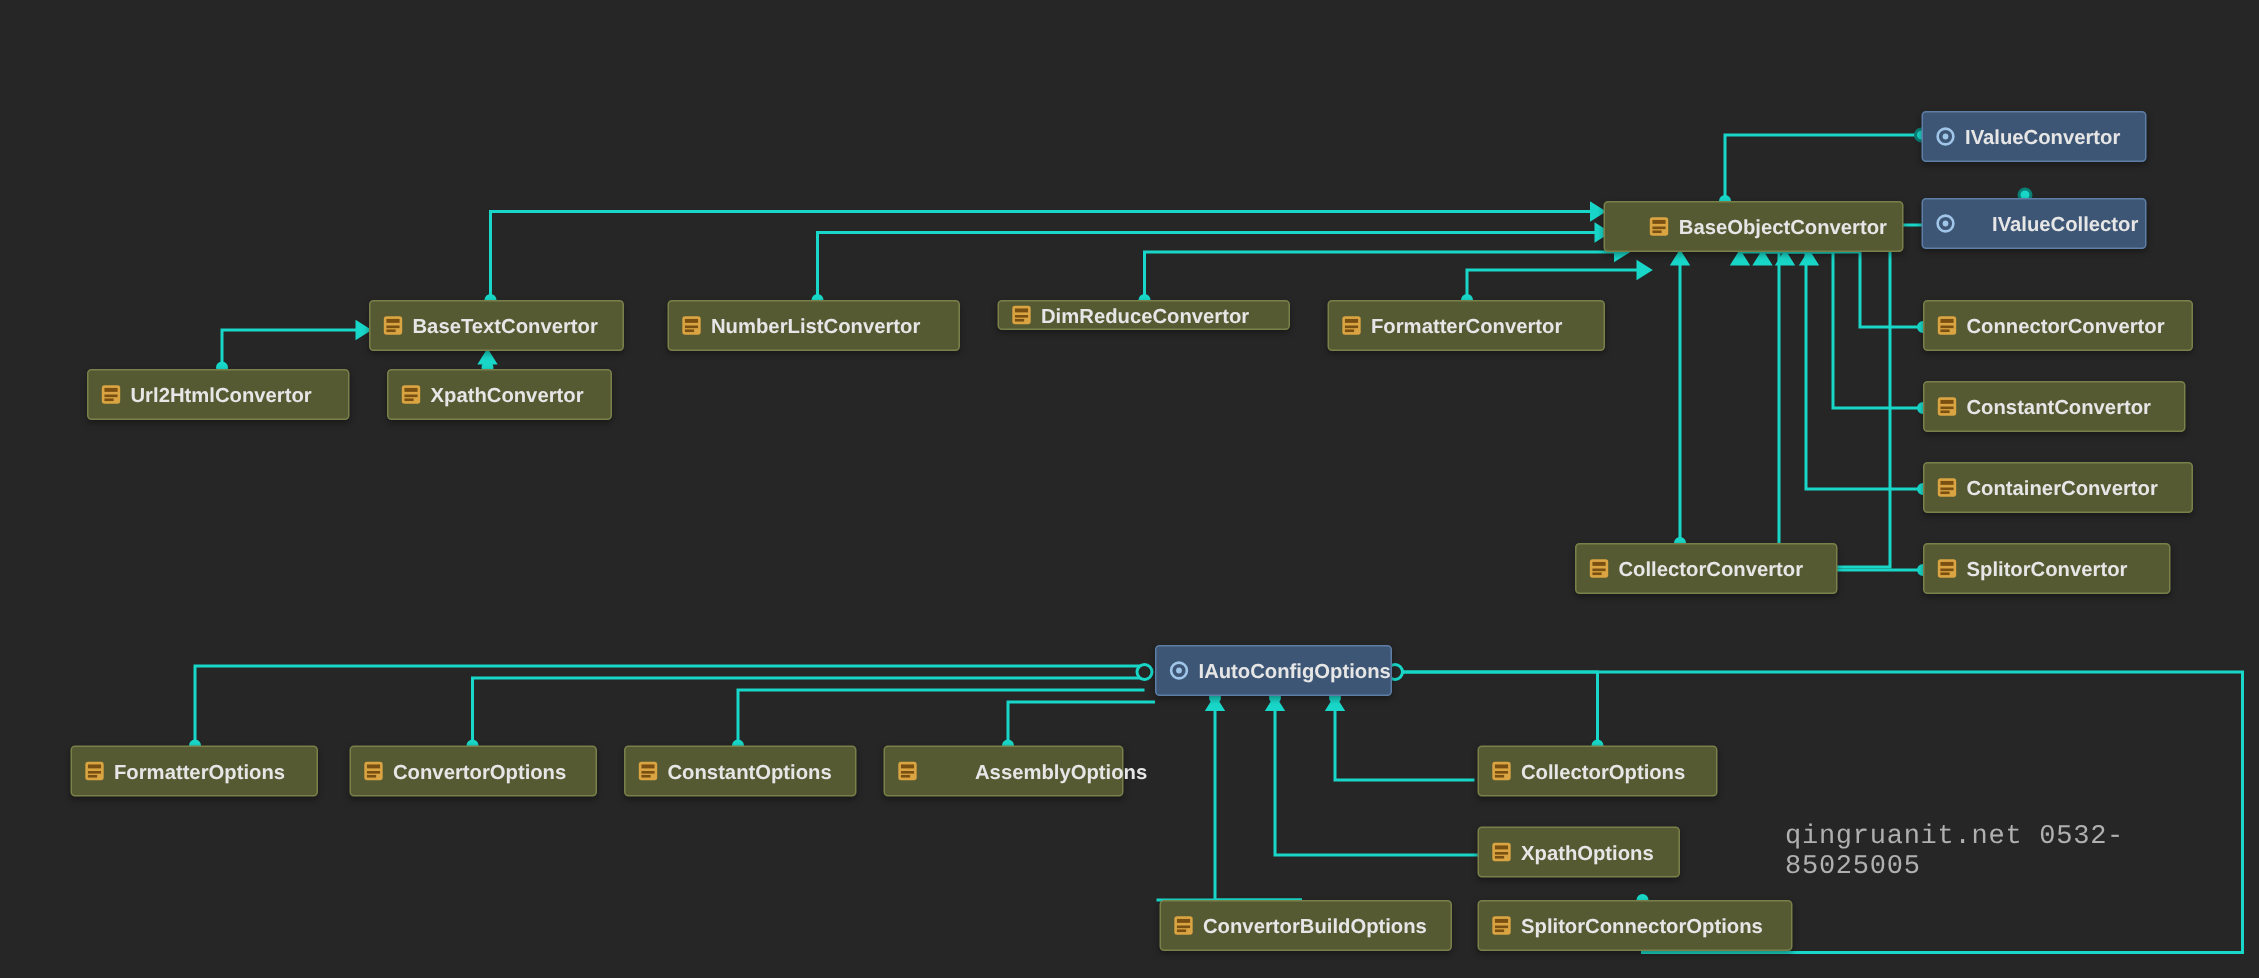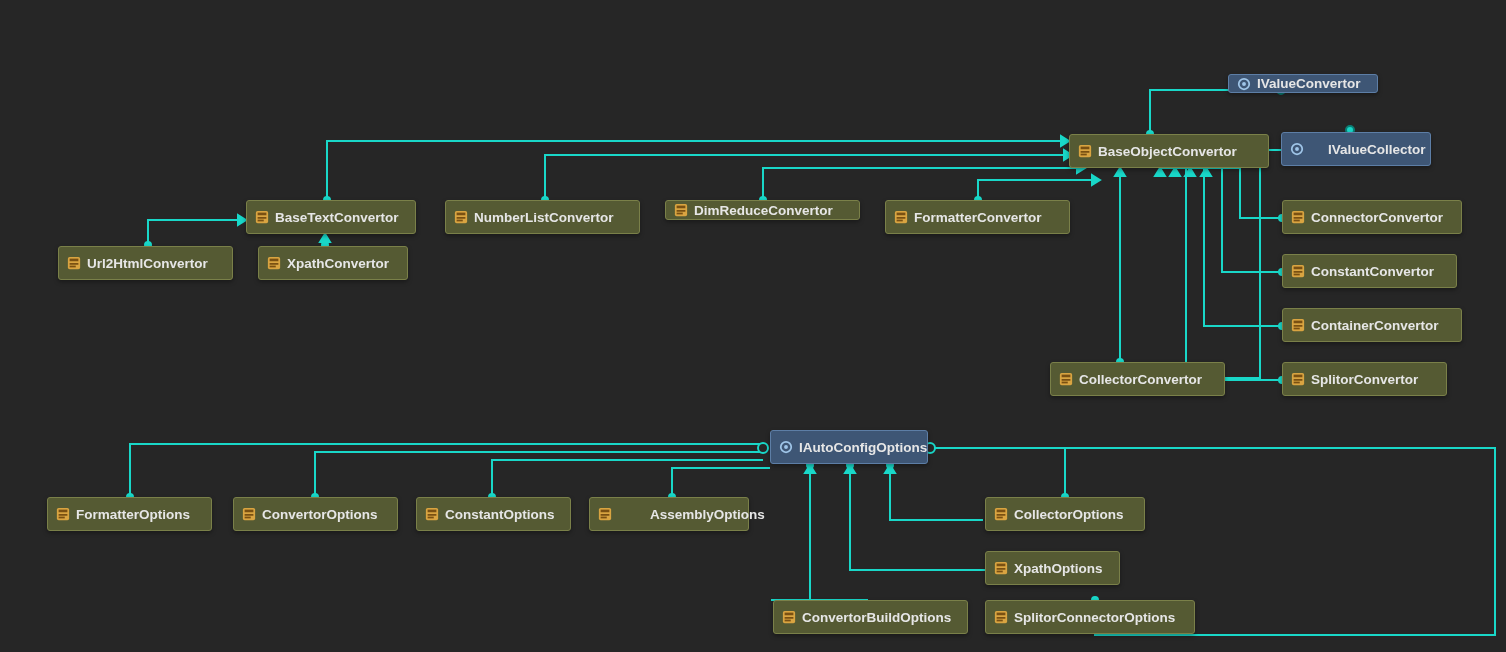--- a/index.html
+++ b/index.html
@@ -93,39 +93,39 @@
     <polygon points="890,465 885,473 895,473" fill="#19d7c8"></polygon>
     <path d="M868 600 L771 600"></path>
     <polygon points="771,600 779,595 779,605" fill="#19d7c8" opacity="0"></polygon>
 
     <circle cx="763" cy="448" r="5" fill="#262626" stroke="#19d7c8" stroke-width="2"></circle>
     <circle cx="930" cy="448" r="5" fill="#262626" stroke="#19d7c8" stroke-width="2"></circle>
   </g>
 </svg>
 
 <div id="nodes-layer">
-      <div class="node iface" style="left: 1228px; top: 74px; width: 150px; height: 19px;">
+      <div class="node iface" style="left: 1281px; top: 74px; width: 150px; height: 34px;">
         <span class="ico">
           <svg viewBox="0 0 16 16">
             <circle cx="8" cy="8" r="6" fill="none" stroke="#9fc5e8" stroke-width="2"></circle>
             <circle cx="8" cy="8" r="2.2" fill="#9fc5e8"></circle>
           </svg>
         </span>
         <span class="lbl">IValueConvertor</span>
       </div>
       <div class="node iface" style="left: 1281px; top: 132px; width: 150px; height: 34px; gap: 18px;">
         <span class="ico">
           <svg viewBox="0 0 16 16">
             <circle cx="8" cy="8" r="6" fill="none" stroke="#9fc5e8" stroke-width="2"></circle>
             <circle cx="8" cy="8" r="2.2" fill="#9fc5e8"></circle>
           </svg>
         </span>
         <span class="lbl">IValueCollector</span>
       </div>
-      <div class="node class" style="left: 1069px; top: 134px; width: 200px; height: 34px;">
+      <div class="node class" style="left: 1069px; top: 134px; width: 200px; height: 34px; justify-content: flex-end;">
         <span class="ico">
           <svg viewBox="0 0 16 16">
             <rect x="1" y="1" width="14" height="14" rx="2" fill="#d9a441"></rect>
             <rect x="3" y="3" width="10" height="3" fill="#7a5012"></rect>
             <rect x="3" y="8" width="10" height="2" fill="#7a5012"></rect>
             <rect x="3" y="11" width="7" height="2" fill="#7a5012"></rect>
           </svg>
         </span>
         <span class="lbl">BaseObjectConvertor</span>
       </div>
@@ -342,14 +342,15 @@
             <rect x="1" y="1" width="14" height="14" rx="2" fill="#d9a441"></rect>
             <rect x="3" y="3" width="10" height="3" fill="#7a5012"></rect>
             <rect x="3" y="8" width="10" height="2" fill="#7a5012"></rect>
             <rect x="3" y="11" width="7" height="2" fill="#7a5012"></rect>
           </svg>
         </span>
         <span class="lbl">SplitorConnectorOptions</span>
       </div>
     </div>
 
+<div class="watermark" style="left:1190px;top:548px">qingruanit.net 0532-85025005</div>
 
 </div>
 
 </body></html>

